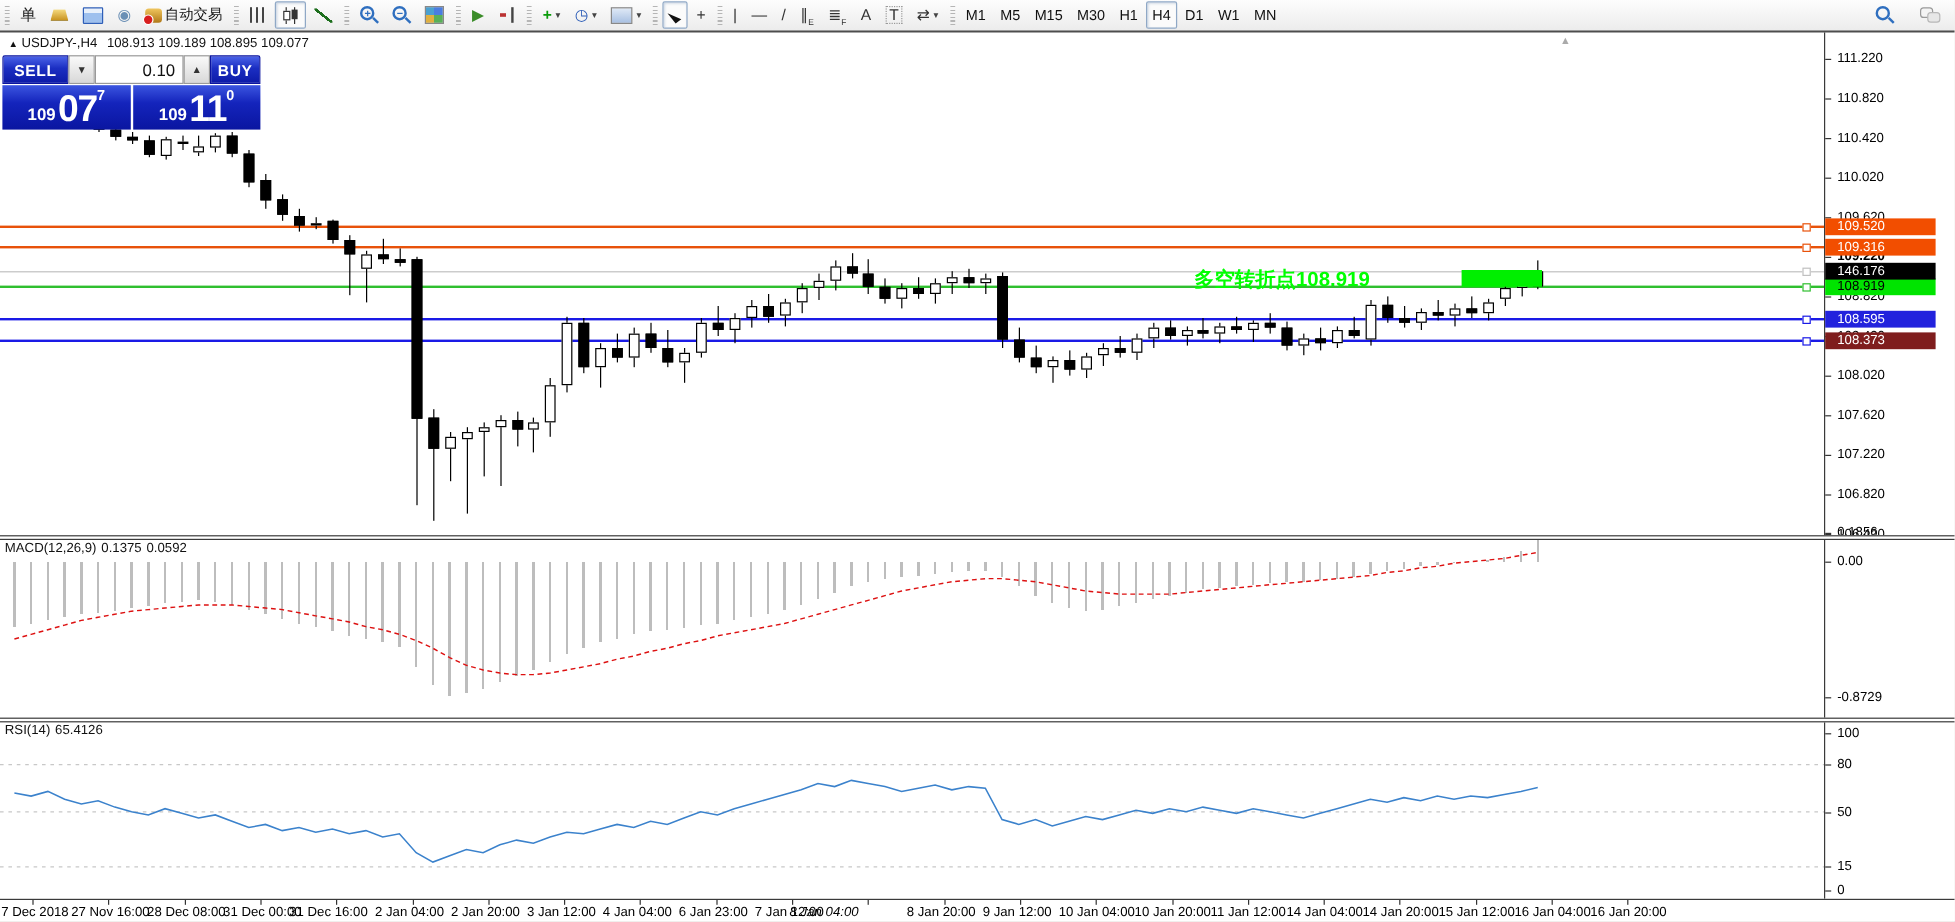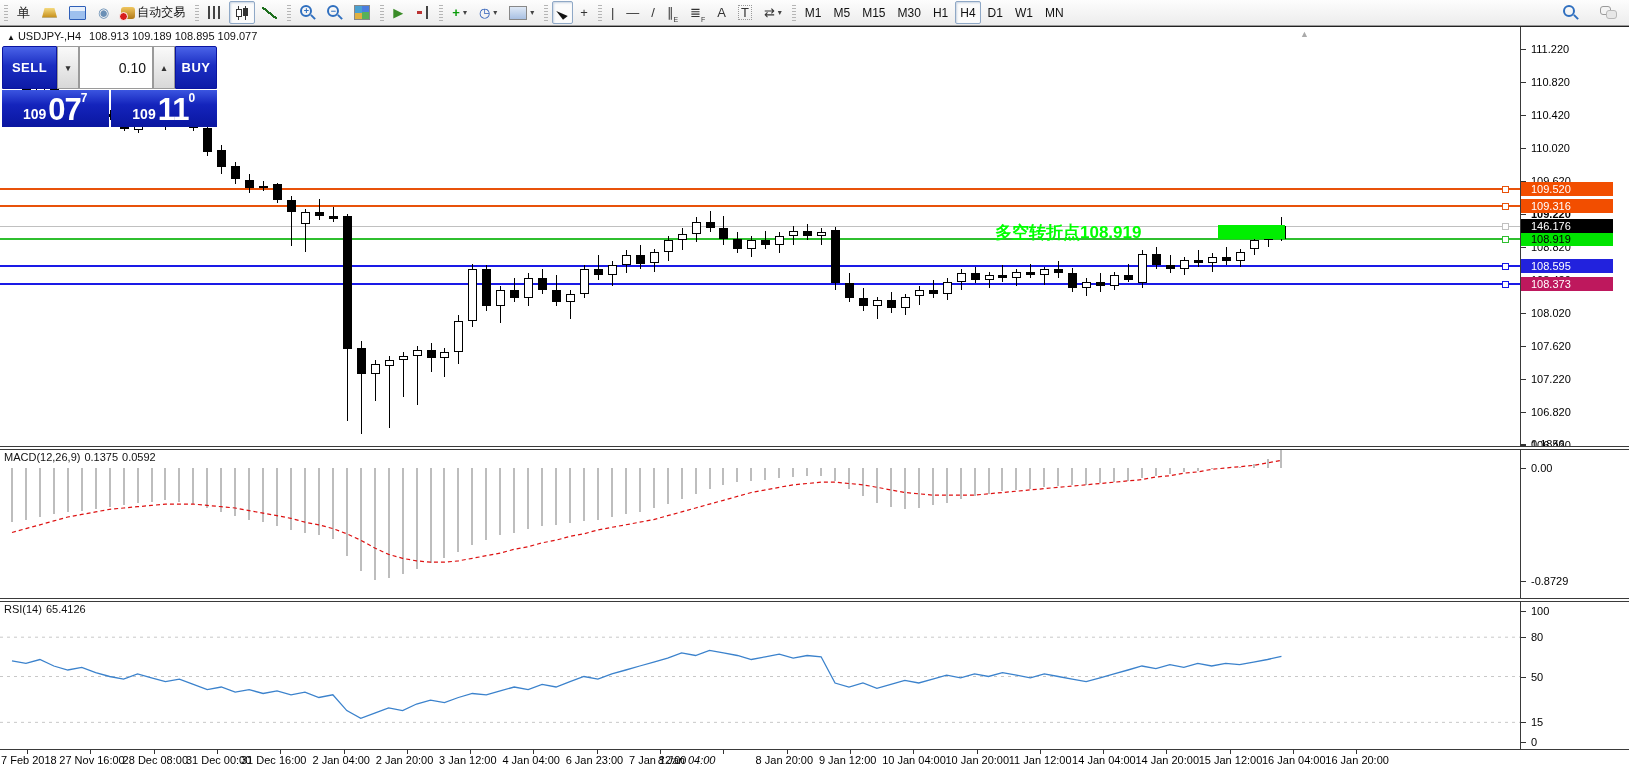--- a/index.html
+++ b/index.html
@@ -62,21 +62,21 @@
   .i-chat::after{content:"";position:absolute;right:0;bottom:0;width:9px;height:7px;border:1px solid #b8b8b8;
           border-radius:3px;background:#e7e7e7;}
   
   #chartwin{position:absolute;left:0;top:26px;width:1629px;height:742px;background:#fff;
             border-top:1px solid #222;}
   #title{position:absolute;left:7px;top:3px;font-size:11px;color:#111;z-index:6;}
   #title .tri{font-size:8px;margin-right:3px;}
   #title .sym{margin-right:8px;}
   
   #panel{position:absolute;left:2px;top:19px;width:215px;height:63px;z-index:8;font-weight:700;}
-  #panel .row1{display:flex;height:43px;}
+  #panel .row1{display:flex;height:24px;}
   .bluebtn{background:linear-gradient(#4a63e8,#1b2ec2 45%,#0d1ba8);color:#fff;border:1px solid #0a14a0;
            display:flex;align-items:center;justify-content:center;font-size:13px;letter-spacing:.5px;}
   #sellBtn{width:53px;border-radius:2px 0 0 0;}
   #buyBtn{flex:1;border-radius:0 2px 0 0;}
   .spin{width:20px;background:linear-gradient(#fafafa,#d8d8d8);border:1px solid #9a9a9a;color:#333;
         display:flex;align-items:center;justify-content:center;font-size:9px;}
   #volBox{width:66px;background:#fff;border:1px solid #9a9a9a;display:flex;align-items:center;
           justify-content:flex-end;padding-right:6px;font-size:14px;color:#111;font-weight:400;}
   #panel .row2{display:flex;height:37px;margin-top:1px;}
   .pricebox{background:linear-gradient(#3b55e0,#1424bc 40%,#0a16a0);color:#fff;flex:1;
@@ -433,21 +433,21 @@
         <div class="ax-tick" style="top: 610.2px;"></div>
         <div class="ax-label" style="top: 643.5px;">50</div>
         <div class="ax-tick" style="top: 649.5px;"></div>
         <div class="ax-label" style="top: 689.35px;">15</div>
         <div class="ax-tick" style="top: 695.35px;"></div>
         <div class="ax-label" style="top: 709px;">0</div>
         <div class="ax-tick" style="top: 715px;"></div>
       </div>
     <div id="timeAxis">
         <div class="t-tick" style="left: 27px;"></div>
-        <div class="t-label" style="left: 1px;">7 Feb 2018</div>
+        <div class="t-label" style="left: 1px;">7 Dec 2018</div>
         <div class="t-tick" style="left: 90.3px;"></div>
         <div class="t-label" style="left: 59.3px;">27 Nov 16:00</div>
         <div class="t-tick" style="left: 153.6px;"></div>
         <div class="t-label" style="left: 122.6px;">28 Dec 08:00</div>
         <div class="t-tick" style="left: 216.9px;"></div>
         <div class="t-label" style="left: 185.9px;">31 Dec 00:00</div>
         <div class="t-tick" style="left: 280.2px;"></div>
         <div class="t-label" style="left: 241px;">31 Dec 16:00</div>
         <div class="t-tick" style="left: 343.5px;"></div>
         <div class="t-label" style="left: 312.5px;">2 Jan 04:00</div>
@@ -491,21 +491,21 @@
       <div class="hline-marker" style="left: 1502px; top: 176.08px; border: 1px solid rgb(232, 82, 10);"></div>
       <div class="price-tag" style="top: 172.08px; background: rgb(242, 78, 0); color: rgb(255, 255, 255);">109.316</div>
       <div class="hline" style="top: 210.833px; width: 1520px; background: rgb(47, 191, 47);"></div>
       <div class="hline-marker" style="left: 1502px; top: 208.833px; border: 1px solid rgb(47, 191, 47);"></div>
       <div class="price-tag" style="top: 204.833px; background: rgb(0, 228, 0); color: rgb(0, 0, 0);">108.919</div>
       <div class="hline" style="top: 237.562px; width: 1520px; background: rgb(26, 26, 230);"></div>
       <div class="hline-marker" style="left: 1502px; top: 235.562px; border: 1px solid rgb(26, 26, 230);"></div>
       <div class="price-tag" style="top: 231.562px; background: rgb(34, 34, 221); color: rgb(255, 255, 255);">108.595</div>
       <div class="hline" style="top: 255.877px; width: 1520px; background: rgb(26, 26, 230);"></div>
       <div class="hline-marker" style="left: 1502px; top: 253.877px; border: 1px solid rgb(26, 26, 230);"></div>
-      <div class="price-tag" style="top: 249.877px; background: #be185d; color: rgb(255, 255, 255);">108.373</div>
+      <div class="price-tag" style="top: 249.877px; background: #7f1d1d; color: rgb(255, 255, 255);">108.373</div>
       <div class="hline thin" style="top: 198.798px; width: 1520px; background: rgb(192, 192, 192);"></div>
       <div class="hline-marker" style="left: 1502px; top: 195.798px; border: 1px solid rgb(192, 192, 192);"></div>
       <div class="price-tag" style="top: 191.798px; background: rgb(0, 0, 0); color: rgb(255, 255, 255);">146.176</div>
       <div class="candle-wick" style="left: 12px; top: 50.05px; height: 11.55px;"></div>
       <div class="candle-body bear" style="left: 8px; top: 55px; height: 4.95px;"></div>
       <div class="candle-wick" style="left: 26px; top: 56.65px; height: 9.9px;"></div>
       <div class="candle-body bear" style="left: 22px; top: 59.95px; height: 4.95px;"></div>
       <div class="candle-wick" style="left: 40px; top: 58.3px; height: 9.9px;"></div>
       <div class="candle-body bull" style="left: 36px; top: 60.775px; height: 4.125px;"></div>
       <div class="candle-wick" style="left: 54px; top: 59.125px; height: 14.025px;"></div>

